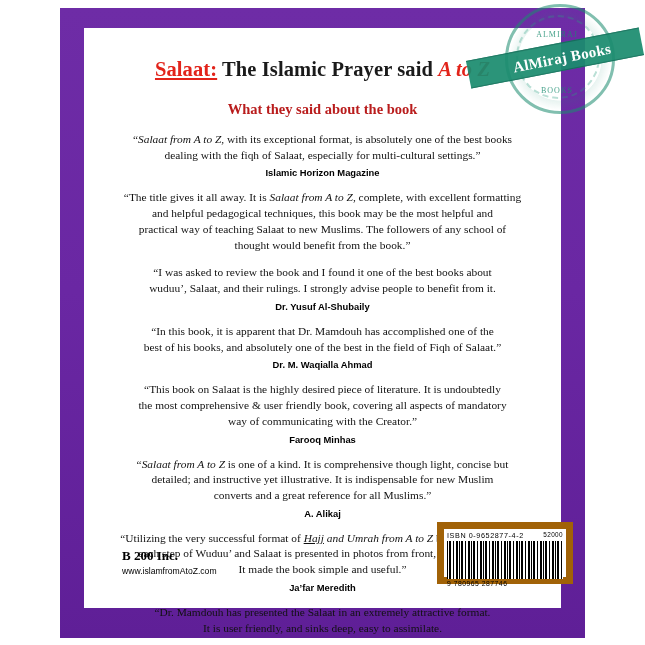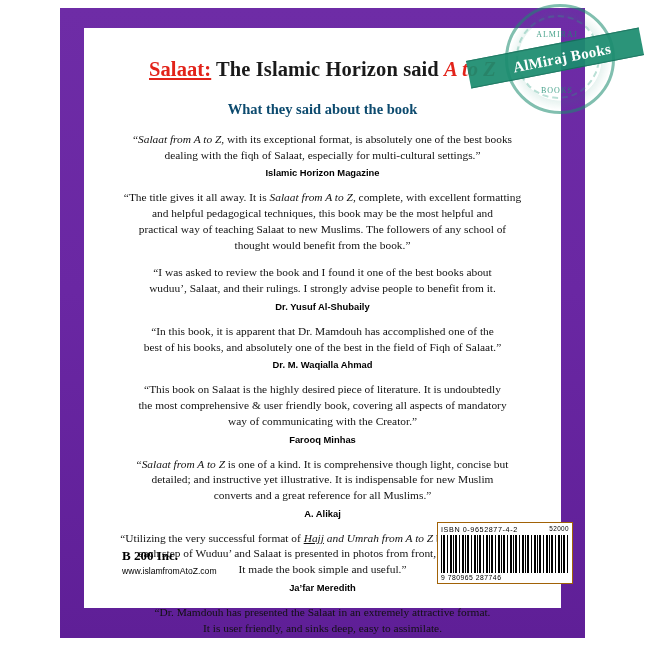--- a/index.html
+++ b/index.html
@@ -63,21 +63,21 @@
     text-decoration: underline;
   }
   .main-title .a2z {
     color: #e2231a;
     font-style: italic;
   }
   .subtitle {
     margin-top: 20px;
     font-size: 14.5px;
     font-weight: bold;
-    color: #0c4a6e;
+    color: #b91c1c;
     font-family: "Liberation Serif", serif;
   }
 
   
   .quotes {
     margin-top: 14px;
     padding: 0 30px;
   }
   .quote {
     margin-bottom: 12px;
@@ -126,21 +126,21 @@
     font-family: "Liberation Sans", sans-serif;
   }
 
   
   .barcode-box {
     position: absolute;
     right: 12px;
     bottom: 10px;
     width: 136px;
     height: 62px;
-    border: 1px solid #a16207;
+    border: 7px solid #a16207;
     background: #ffffff;
     box-sizing: border-box;
     padding: 2px 3px 0 3px;
   }
   .isbn-line {
     font-family: "Liberation Sans", sans-serif;
     font-size: 7.2px;
     letter-spacing: 0.6px;
     color: #000;
     display: flex;
@@ -246,21 +246,21 @@
 </style>
 </head>
 <body>
 
 <div class="page">
   <div class="frame">
     <div class="inner">
 
       <div class="title-block">
         <div class="main-title">
-          <span class="red under">Salaat:</span><span> The Islamic Horizon </span><span>said </span><span class="a2z">A to Z</span>
+          <span class="red under">Salaat:</span><span> The Islamic Prayer </span><span>said </span><span class="a2z">A to Z</span>
         </div>
         <div class="subtitle">What they said about the book</div>
       </div>
 
       <div class="quotes">
 
         <div class="quote">
           <div class="quote-text">
             “<em class="it">Salaat from A to Z</em>, with its exceptional format, is absolutely one of the best books<br>dealing with the fiqh of Salaat, especially for multi-cultural settings.”
           </div>

